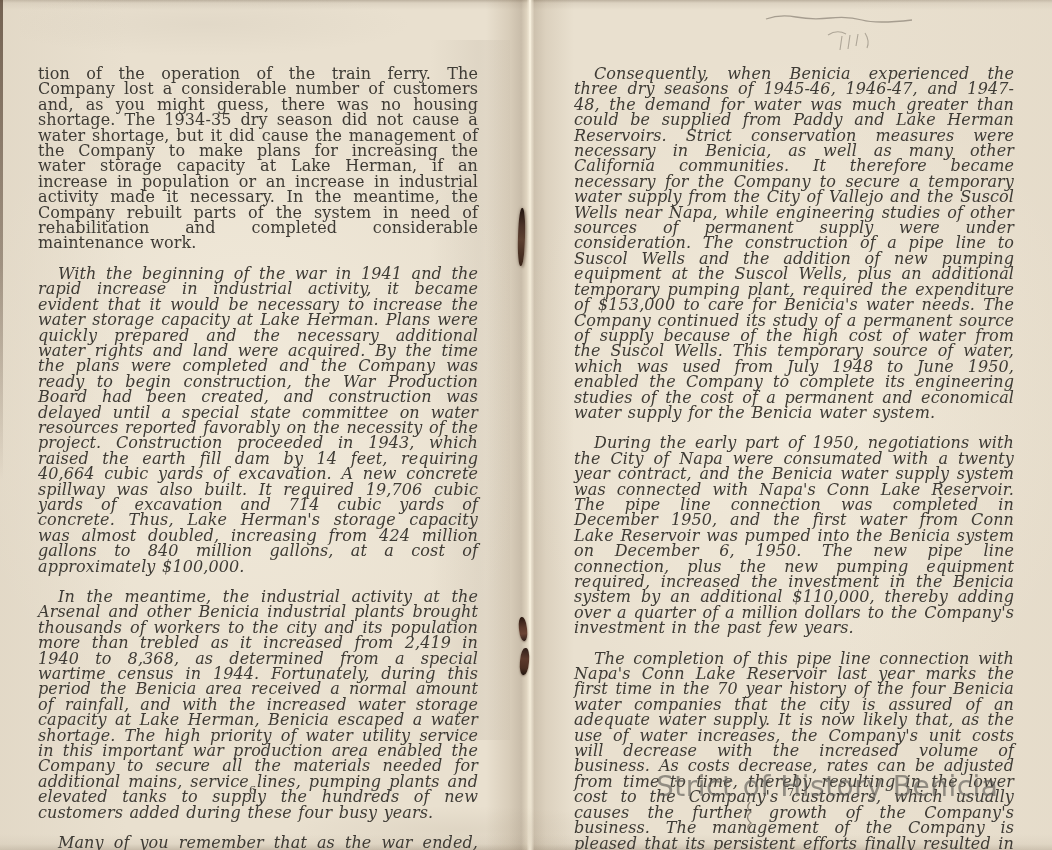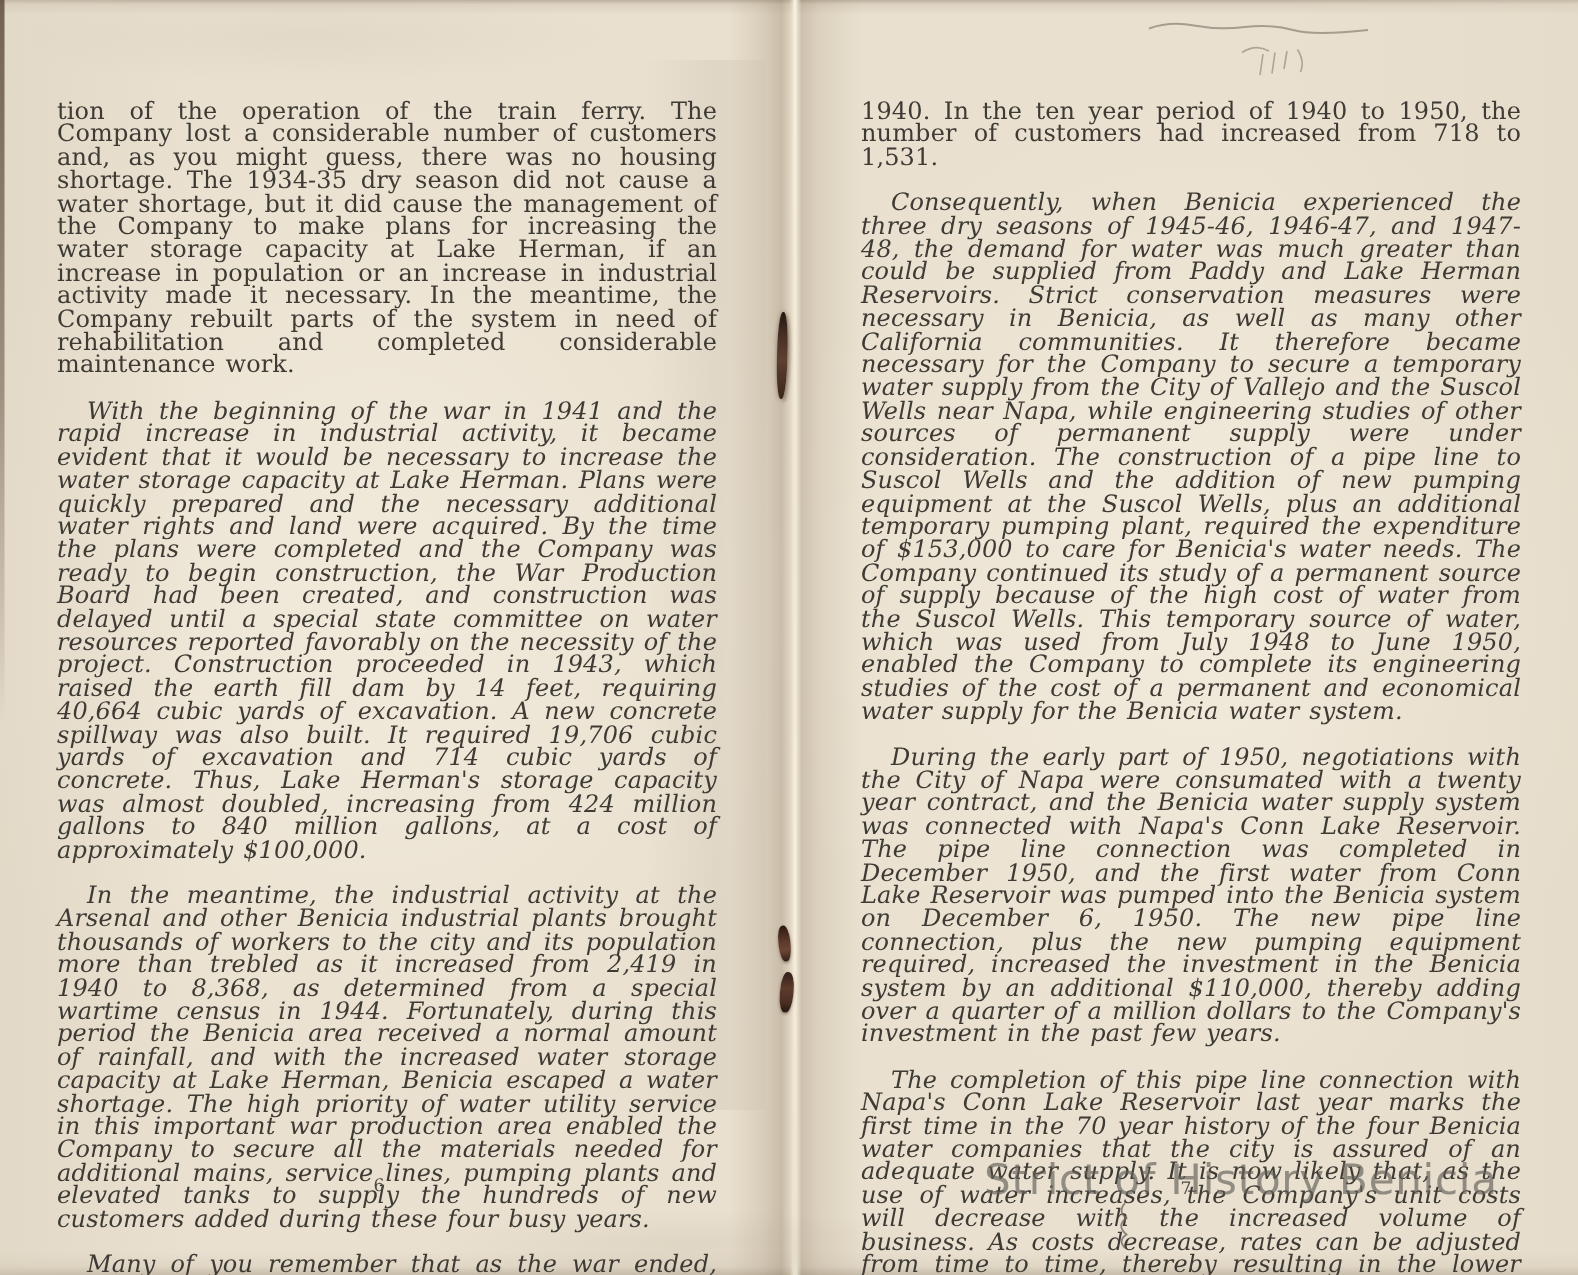--- a/index.html
+++ b/index.html
@@ -138,21 +138,20 @@
 
   <div class="text-col col-left">
     <p class="para">tion of the operation of the train ferry. The Company lost a considerable number of customers and, as you might guess, there was no housing shortage. The 1934-35 dry season did not cause a water shortage, but it did cause the management of the Company to make plans for increasing the water storage capacity at Lake Herman, if an increase in population or an increase in industrial activity made it necessary. In the meantime, the Company rebuilt parts of the system in need of rehabilitation and completed considerable maintenance work.</p>
     <p class="para indent">With the beginning of the war in 1941 and the rapid increase in industrial activity, it became evident that it would be necessary to increase the water storage capacity at Lake Herman. Plans were quickly prepared and the necessary additional water rights and land were acquired. By the time the plans were completed and the Company was ready to begin construction, the War Production Board had been created, and construction was delayed until a special state committee on water resources reported favorably on the necessity of the project. Construction proceeded in 1943, which raised the earth fill dam by 14 feet, requiring 40,664 cubic yards of excavation. A new concrete spillway was also built. It required 19,706 cubic yards of excavation and 714 cubic yards of concrete. Thus, Lake Herman's storage capacity was almost doubled, increasing from 424 million gallons to 840 million gallons, at a cost of approximately $100,000.</p>
     <p class="para indent">In the meantime, the industrial activity at the Arsenal and other Benicia industrial plants brought thousands of workers to the city and its population more than trebled as it increased from 2,419 in 1940 to 8,368, as determined from a special wartime census in 1944. Fortunately, during this period the Benicia area received a normal amount of rainfall, and with the increased water storage capacity at Lake Herman, Benicia escaped a water shortage. The high priority of water utility service in this important war production area enabled the Company to secure all the materials needed for additional mains, service lines, pumping plants and elevated tanks to supply the hundreds of new customers added during these four busy years.</p>
     <p class="para indent">Many of you remember that as the war ended, we heard predictions that thousands of war production workers would leave the West and "go back where they came from". To the surprise of practically everyone, the population of California continued to increase. Even though industrial activity decreased in Benicia and vicinity, the population decreased but slightly. Its 1950 population of 7,275, was still three times the population of</p>
   </div>
   <div class="pagenum pagenum-left">6</div>
 
   <div class="text-col col-right">
-    <p class="para">1940. In the ten year period of 1940 to 1950, the number of customers had increased from 718 to 1,531.</p>
     <p class="para indent">Consequently, when Benicia experienced the three dry seasons of 1945-46, 1946-47, and 1947-48, the demand for water was much greater than could be supplied from Paddy and Lake Herman Reservoirs. Strict conservation measures were necessary in Benicia, as well as many other California communities. It therefore became necessary for the Company to secure a temporary water supply from the City of Vallejo and the Suscol Wells near Napa, while engineering studies of other sources of permanent supply were under consideration. The construction of a pipe line to Suscol Wells and the addition of new pumping equipment at the Suscol Wells, plus an additional temporary pumping plant, required the expenditure of $153,000 to care for Benicia's water needs. The Company continued its study of a permanent source of supply because of the high cost of water from the Suscol Wells. This temporary source of water, which was used from July 1948 to June 1950, enabled the Company to complete its engineering studies of the cost of a permanent and economical water supply for the Benicia water system.</p>
     <p class="para indent">During the early part of 1950, negotiations with the City of Napa were consumated with a twenty year contract, and the Benicia water supply system was connected with Napa's Conn Lake Reservoir. The pipe line connection was completed in December 1950, and the first water from Conn Lake Reservoir was pumped into the Benicia system on December 6, 1950. The new pipe line connection, plus the new pumping equipment required, increased the investment in the Benicia system by an additional $110,000, thereby adding over a quarter of a million dollars to the Company's investment in the past few years.</p>
     <p class="para indent">The completion of this pipe line connection with Napa's Conn Lake Reservoir last year marks the first time in the 70 year history of the four Benicia water companies that the city is assured of an adequate water supply. It is now likely that, as the use of water increases, the Company's unit costs will decrease with the increased volume of business. As costs decrease, rates can be adjusted from time to time, thereby resulting in the lower cost to the Company's customers, which usually causes the further growth of the Company's business. The management of the Company is pleased that its persistent efforts finally resulted in obtaining a solution to the water shortage problem that has threatened Benicia for nearly three quarters of a century.</p>
   </div>
   <div class="pagenum pagenum-right">7</div>
 
   <svg class="pencil-svg pencil-top-right" width="160" height="55" viewBox="0 0 160 55">
     <path d="M8,11 q14,-5 30,-2 t34,1 t32,2 t50,0" fill="none" stroke="#958c7f" stroke-width="1.3" opacity="0.8"></path>
     <path d="M70,27 q9,-6 18,-1 m-4,2 l-2,14 m10,-15 l-2,14 m10,-15 l-2,12 m9,-13 q5,8 2,15" fill="none" stroke="#9a9184" stroke-width="1.1" opacity="0.75"></path>
   </svg>

